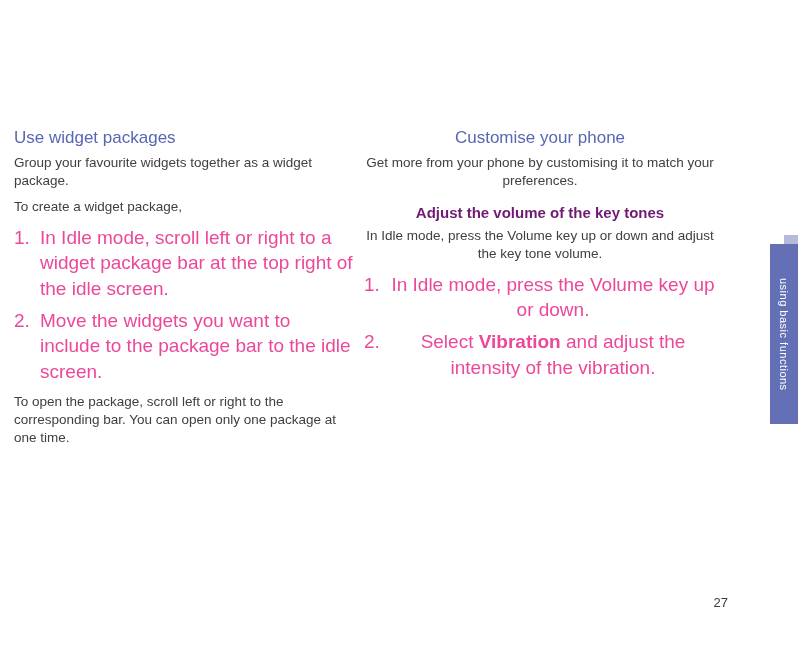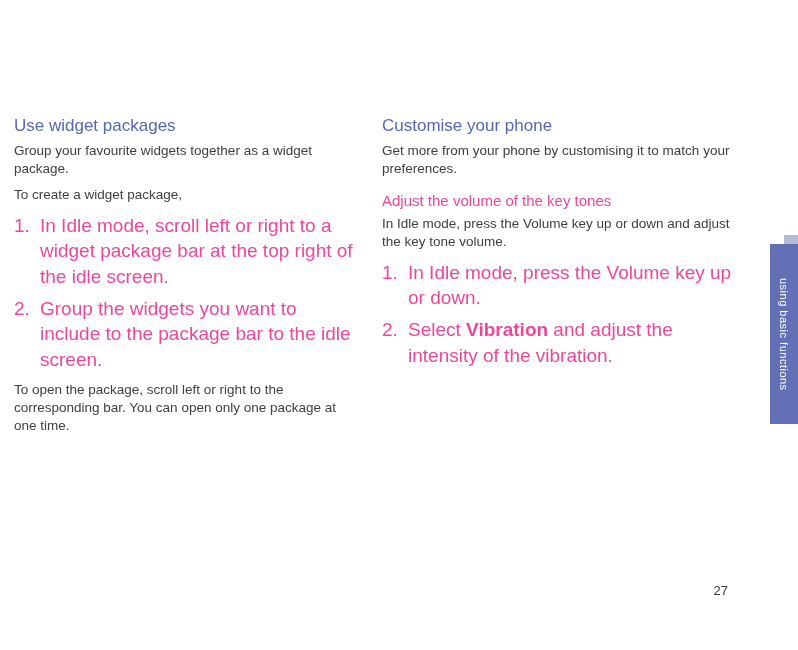--- a/index.html
+++ b/index.html
@@ -39,43 +39,45 @@
     .sidebar-tab-extend {
       position: absolute;
       right: 0;
       top: 235px;
       width: 14px;
       height: 9px;
       background: #b4bbd9;
     }
     .content {
       display: flex;
-      gap: 28px;
+      gap: 10px;
       padding: 116px 55px 0 14px;
+      margin-top: 12px;
     }
     .column {
       flex: 1;
       min-width: 0;
     }
     .column-left {
       max-width: 340px;
     }
     .column-right {
       max-width: 352px;
+      text-align: center;
     }
     .heading-blue {
       color: #5767b3;
       font-size: 17px;
       font-weight: normal;
       margin-bottom: 6px;
     }
     .subheading-blue {
-      color: #ec4899;
+      color: #701a75;
       font-size: 15px;
-      font-weight: normal;
+      font-weight: bold;
       margin-top: 14px;
       margin-bottom: 4px;
       line-height: 1.25;
     }
     p {
       font-size: 13.5px;
       line-height: 1.35;
       margin-bottom: 8px;
       color: #404040;
     }
@@ -97,42 +99,42 @@
       content: counter(item) ".";
       position: absolute;
       left: 0;
       top: 0;
     }
     .bold {
       font-weight: bold;
     }
     .page-number {
       position: absolute;
-      bottom: 52px;
+      bottom: 40px;
       right: 70px;
       font-size: 13px;
       color: #3a3a3a;
     }
   </style>
 </head>
 <body>
 
 <div class="sidebar-tab-extend"></div>
 <div class="sidebar-tab">
   <span class="sidebar-tab-text">using basic functions</span>
 </div>
 
 <div class="content">
   <div class="column column-left">
     <h2 class="heading-blue">Use widget packages</h2>
     <p>Group your favourite widgets together as a widget package.</p>
     <p>To create a widget package,</p>
     <ol>
       <li>In Idle mode, scroll left or right to a widget package bar at the top right of the idle screen.</li>
-      <li>Group the widgets you want to include to the package bar to the idle screen.</li>
+      <li>Move the widgets you want to include to the package bar to the idle screen.</li>
     </ol>
     <p>To open the package, scroll left or right to the corresponding bar. You can open only one package at one time.</p>
   </div>
 
   <div class="column column-right">
     <h2 class="heading-blue">Customise your phone</h2>
     <p>Get more from your phone by customising it to match your preferences.</p>
 
     <h3 class="subheading-blue">Adjust the volume of the key tones</h3>
     <p>In Idle mode, press the Volume key up or down and adjust the key tone volume.</p>

